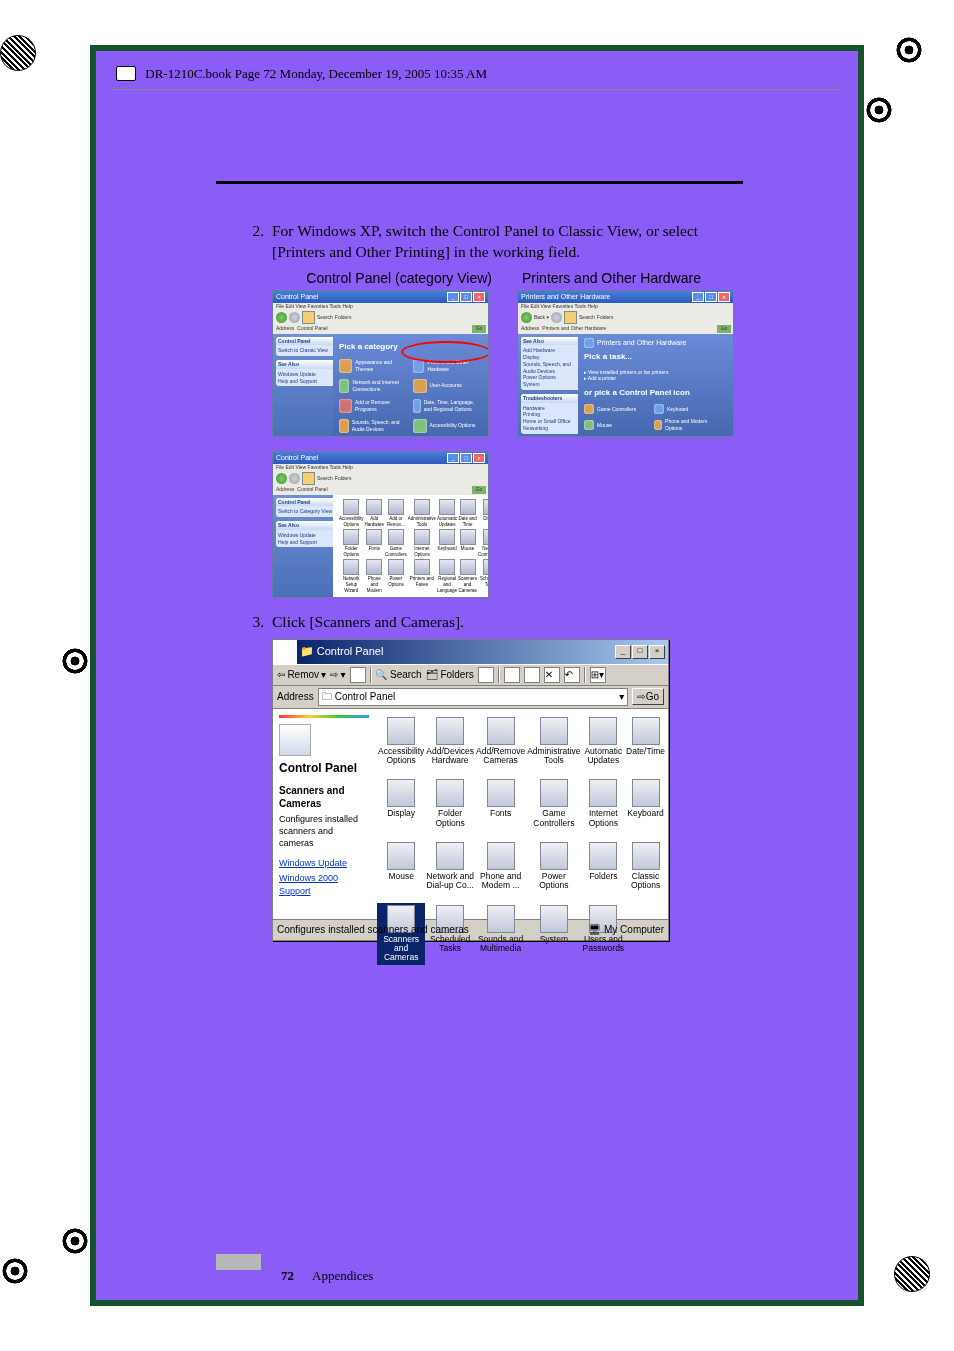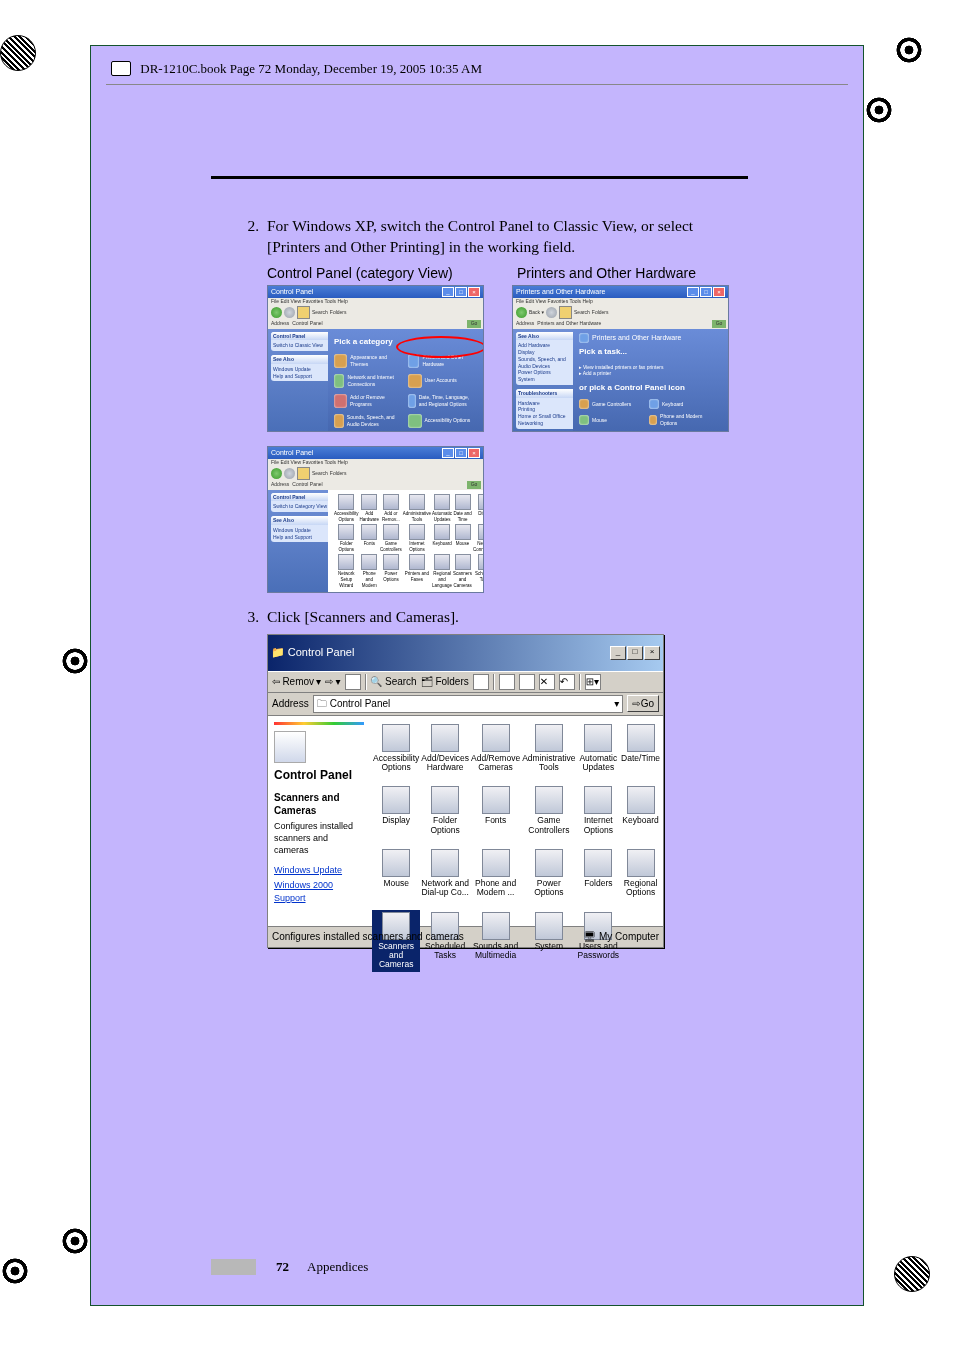--- a/index.html
+++ b/index.html
@@ -34,22 +34,22 @@
     content: ""; position: absolute; background: #000;
   }
   .hashed-circle {
     width: 34px; height: 34px; border-radius: 50%;
     background: repeating-linear-gradient(45deg, #000 0 2px, #fff 2px 4px);
     border: 1px solid #000;
   }
   .page-frame {
     position: absolute;
     top: 45px; left: 90px; right: 90px; bottom: 45px;
-    border: 1px solid #14532d;
-    background: #c4b5fd;
+    border: 6px solid #14532d;
+    background: #8b5cf6;
     box-sizing: border-box;
   }
   .header-text {
     position: absolute;
     top: 15px; left: 20px;
     font-size: 13px;
     font-family: "Times New Roman", serif;
   }
   .header-rule {
     position: absolute;
@@ -72,20 +72,21 @@
     gap: 8px;
     margin-bottom: 6px;
   }
   .step .num { min-width: 18px; text-align: right; }
   .caption-row {
     display: flex;
     gap: 30px;
     margin: 6px 0 2px 26px;
     font-family: Arial, sans-serif;
     font-size: 14px;
+    text-align: right;
   }
   .caption-row .cap1 { width: 220px; }
   .shot-row {
     display: flex;
     gap: 28px;
     margin: 0 0 14px 26px;
   }
   .shot {
     width: 215px; height: 145px;
     background: #eef0f2;
@@ -150,21 +151,21 @@
   
   .w2k {
     width: 395px;
     margin: 6px 0 0 26px;
     border: 1px solid #808080;
     background: #fff;
     font-family: Tahoma, sans-serif;
     font-size: 10px;
     box-shadow: 1px 1px 0 #000;
   }
-  .w2k .titlebar2 { background: linear-gradient(90deg,#0a246a,#a6caf0); color:#fff; height:16px; display:flex; align-items:center; justify-content:space-between; padding:10px 3px; font-size:11px;}
+  .w2k .titlebar2 { background: linear-gradient(90deg,#0a246a,#a6caf0); color:#fff; height:24px; display:flex; align-items:center; justify-content:space-between; padding:0 3px; font-size:11px;margin-left:24px;}
   .w2k .winbtns2 { display:flex; gap:1px;}
   .w2k .winbtns2 span{ width:14px;height:12px;background:#d4d0c8;border:1px solid #fff;border-right-color:#404040;border-bottom-color:#404040;font-size:8px;text-align:center;color:#000;}
   .w2k .menubar2 { background:#d4d0c8; padding:1px 4px; font-size:10px; color:#000; display:flex; gap:12px;}
   .w2k .winlogo { margin-left:auto; width:20px; height:14px; background:linear-gradient(45deg,#e33,#3c3,#33e,#ec3);}
   .w2k .toolbar2 { background:#d4d0c8; padding:2px 4px; display:flex; align-items:center; gap:4px; font-size:10px; color:#000; border-top:1px solid #fff; border-bottom:1px solid #808080;}
   .tb { display:flex; align-items:center; gap:2px;}
   .tbic { width:14px;height:14px; background:#fff; border:1px solid #808080;}
   .sep { width:1px; height:16px; background:#808080; border-right:1px solid #fff;}
   .w2k .addr2 { background:#d4d0c8; padding:2px 4px; display:flex; align-items:center; gap:4px; border-bottom:1px solid #808080;}
   .addrfield { flex:1; background:#fff; border:1px solid #808080; height:16px; display:flex; align-items:center; padding:0 3px; gap:3px;}
@@ -180,21 +181,21 @@
   .w2k-main { flex:1; padding:6px 2px;}
   .grid2k { display:grid; grid-template-columns: repeat(6, 1fr); gap:10px 0; text-align:center; font-size:8.5px; color:#000;}
   .grid2k .cell2 { display:flex; flex-direction:column; align-items:center; padding:2px 1px; line-height:1.1;}
   .grid2k .ic2 { width:26px; height:26px; background:linear-gradient(#f0f0f4,#c0c8d8); border:1px solid #808898; margin-bottom:2px;}
   .grid2k .sel { background:#0a246a; color:#fff; }
   .grid2k .sel .lab { background:#0a246a;}
   .w2k-status { background:#d4d0c8; border-top:1px solid #808080; padding:2px 4px; height:16px; font-size:10px; display:flex; align-items:center; justify-content:space-between; color:#000;}
   .status-r { display:flex; align-items:center; gap:3px;}
 
   .footer {
-    position:absolute; bottom: 30px; left: 130px;
+    position:absolute; bottom: 16px; left: 130px;
     font-size: 13px;
     display:flex; align-items:flex-end; gap: 18px;
   }
   .foot-bar { position:absolute; left:120px; bottom:30px; width:45px; height:16px; background:#b8b8b8;}
   .page-num { font-weight:bold;}
 </style>
 </head>
 <body>
 
 <div class="crop-mark crop-tl">
@@ -647,21 +648,21 @@
               <div class="cell2">
                 <div class="ic2"></div>
                 <div class="lab">Power Options</div>
               </div>
               <div class="cell2">
                 <div class="ic2"></div>
                 <div class="lab">Folders</div>
               </div>
               <div class="cell2">
                 <div class="ic2"></div>
-                <div class="lab">Regional Options</div>
+                <div class="lab">Classic Options</div>
               </div>
               <div class="cell2 sel">
                 <div class="ic2"></div>
                 <div class="lab">Scanners and Cameras</div>
               </div>
               <div class="cell2">
                 <div class="ic2"></div>
                 <div class="lab">Scheduled Tasks</div>
               </div>
               <div class="cell2">

